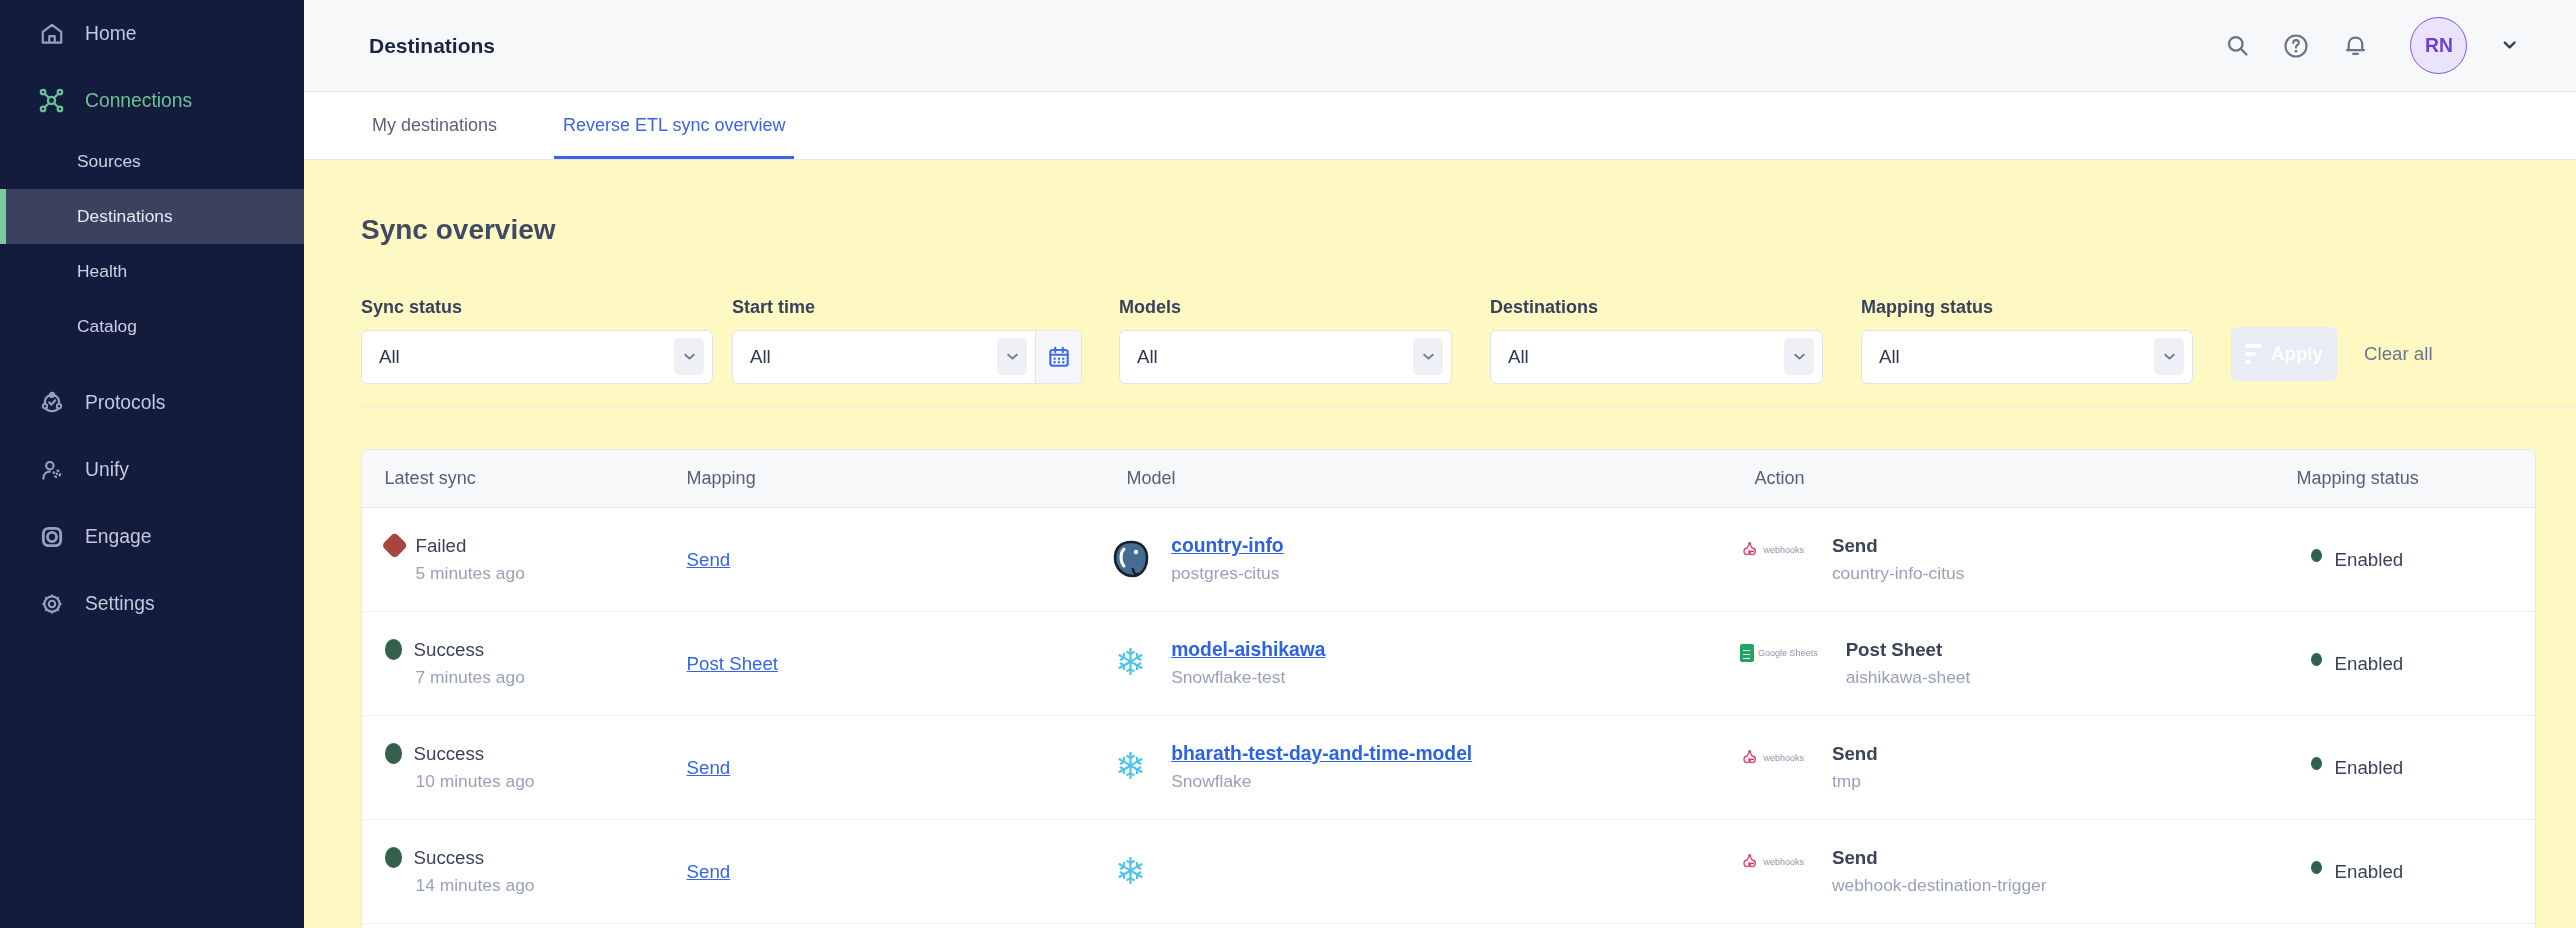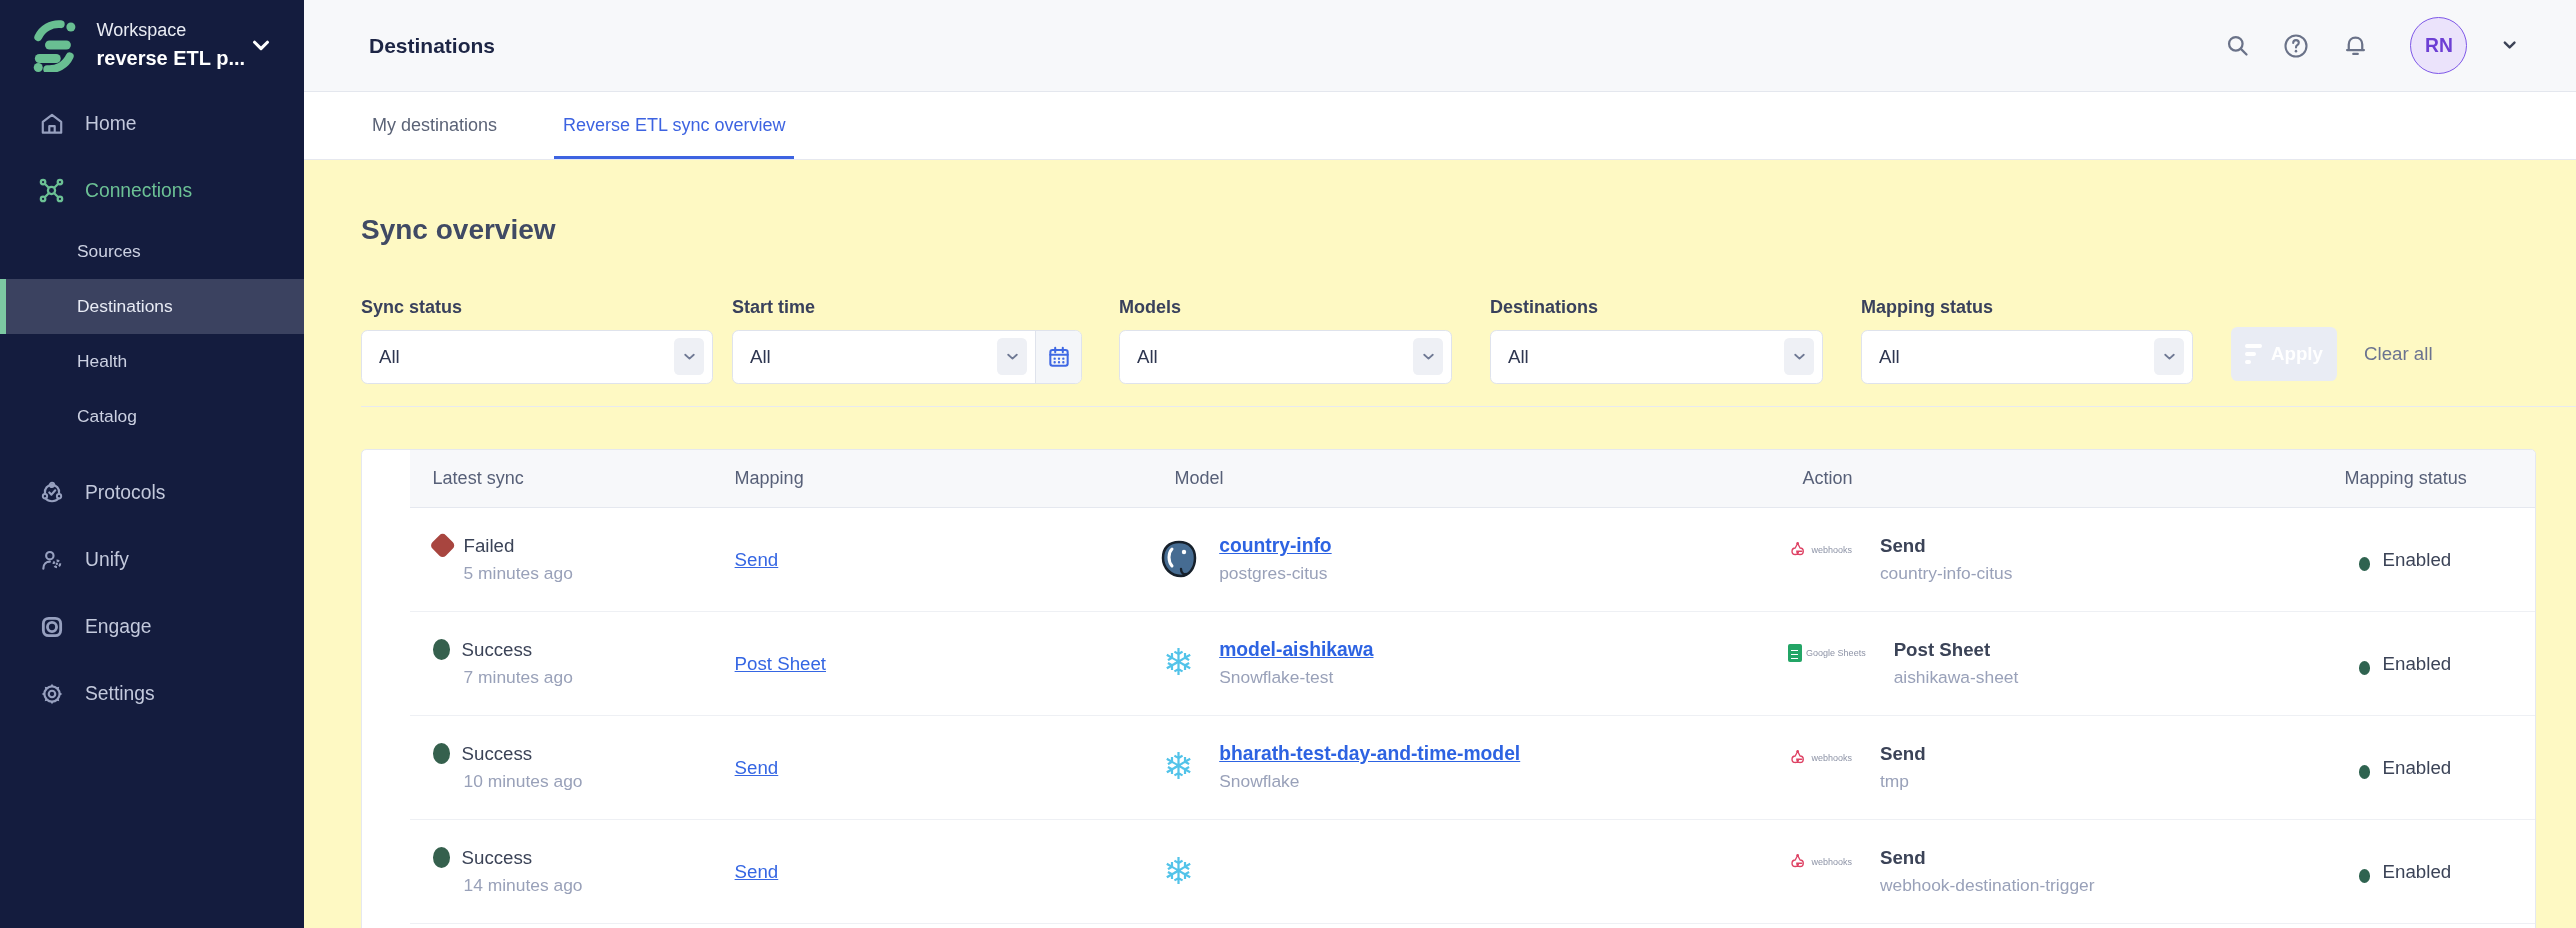--- a/index.html
+++ b/index.html
@@ -47,68 +47,51 @@
   .fvalue { font-size:18.7px; color:#2e3650; }
   .chev-pill { margin-left:auto; margin-right:7.7px; width:30px; height:37px; border-radius:5.2px; background:#eef0f5; display:flex; align-items:center; justify-content:center; color:#6f7994; flex:0 0 auto; }
   .cal-seg { width:46px; height:100%; margin-right:0; background:#f4f6f9; border-left:1.3px solid #dfe3ec; display:flex; align-items:center; justify-content:center; flex:0 0 auto; cursor:pointer; }
   .apply-btn { position:absolute; left:1870px; top:30px; width:106px; height:54px; border-radius:6.4px; background:#e9ecf4; display:flex; align-items:center; justify-content:center; gap:9px; color:#ffffff; font-size:18.7px; font-weight:bold; cursor:pointer; }
   .filter-ico { display:flex; flex-direction:column; gap:3.9px; align-items:flex-start; }
   .filter-ico i { display:block; height:3.9px; border-radius:1.9px; background:#ffffff; }
   .filter-ico i:nth-child(1){ width:17px; } .filter-ico i:nth-child(2){ width:11px; } .filter-ico i:nth-child(3){ width:5.8px; }
   .clear-all { position:absolute; left:2003px; top:46px; font-size:18.7px; color:#6b7390; cursor:pointer; }
   .filters-divider { position:absolute; left:57px; top:246px; width:2488px; height:0.6px; background:#e8eaf0; }
 
-  .table { position:absolute; left:57px; top:289px; width:2175px; height:480px; border:0.6px solid #e5e8ef; border-radius:5.2px 5.2px 0 0; overflow:hidden; background:#ffffff;padding-left:48px; }
+  .table { position:absolute; left:57px; top:289px; width:2175px; height:480px; border:0.6px solid #e5e8ef; border-radius:5.2px 5.2px 0 0; overflow:hidden; background:#ffffff; }
   .thead { height:58px; background:#f7f8fa; border-bottom:0.6px solid #e5e8ef; display:grid; grid-template-columns:302px 424px 629px 571px auto; padding-left:22.6px; align-items:center; font-size:18px; color:#576078; }
   .thead .h3 { padding-left:16px; } .thead .h4 { padding-left:15px; } .thead .h5 { margin-left:-14px; }
   .trow { height:104px; display:grid; grid-template-columns:302px 424px 629px 571px auto; padding-left:22.6px; align-items:center; border-bottom:0.6px solid #eef0f4; background:#ffffff; }
   .statline { display:flex; align-items:center; gap:11.6px; font-size:18.7px; color:#3b4357; }
   .diamond { width:19.3px; height:19.3px; border-radius:4.5px; background:#a8453f; transform:rotate(45deg); flex:0 0 auto; }
   .dot-success { width:17.4px; height:21px; border-radius:50%; background:#35604d; flex:0 0 auto; }
   .timeline { margin-top:6.4px; padding-left:31px; font-size:17.4px; color:#99a1b9; }
   .maplink { font-size:18.7px; color:#3566e3; text-decoration:underline; cursor:pointer; }
   .c-model { display:flex; align-items:center; gap:20.6px; }
   .model-ico { width:40px; height:40px; flex:0 0 auto; display:flex; align-items:center; justify-content:center; }
   .snow { font-size:37px; line-height:40px; color:#52c3e9; }
   .model-title { font-size:19.3px; font-weight:bold; color:#2d63e2; text-decoration:underline; cursor:pointer; }
   .model-sub { font-size:17.4px; color:#99a1b9; margin-top:5.8px; }
   .c-action { display:flex; align-items:flex-start; gap:28px; }
   .mini { display:flex; align-items:center; gap:4.5px; margin-top:5.2px; flex:0 0 auto; }
   .mini-label { font-size:9px; color:#8d93a6; }
   .act-title { font-size:18.7px; font-weight:bold; color:#3b4357; }
   .act-sub { font-size:17.4px; color:#99a1b9; margin-top:5.8px; }
-  .c-mapstat { display:flex; align-items:flex-end; gap:13px; font-size:18.7px; color:#3b4357; }
+  .c-mapstat { display:flex; align-items:flex-start; gap:13px; font-size:18.7px; color:#3b4357; }
   .dot-en { width:11px; height:13.5px; border-radius:50%; background:#2f6350; flex:0 0 auto; }
   .sheets-ico { width:14px; height:18px; background:#23a566; border-radius:1.9px; position:relative; }
   .sheets-ico::after { content:""; position:absolute; left:3.2px; top:5.8px; right:3.2px; bottom:3.9px; background:
     linear-gradient(#fff,#fff) 0 0/100% 1.3px no-repeat,
     linear-gradient(#fff,#fff) 0 3.9px/100% 1.3px no-repeat,
     linear-gradient(#fff,#fff) 0 7.7px/100% 1.3px no-repeat; }
 </style>
 </head>
 <body>
 
 <div class="sidebar">
-  <div class="workspace">
-    <svg class="ws-logo" viewBox="0 0 48 48" fill="none">
-      <path d="M10 17 A20 20 0 0 1 30 5.5" stroke="#69bf92" stroke-width="7" stroke-linecap="round"></path>
-      <circle cx="39" cy="8" r="4" fill="#69bf92"></circle>
-      <rect x="16" y="20" width="23" height="8" rx="4" fill="#69bf92"></rect>
-      <rect x="7" y="32" width="23" height="8" rx="4" fill="#69bf92"></rect>
-      <circle cx="10" cy="44" r="4" fill="#69bf92"></circle>
-      <path d="M18 45.5 A20 20 0 0 0 38 34" stroke="#69bf92" stroke-width="7" stroke-linecap="round"></path>
-    </svg>
-    <div class="ws-text">
-      <span class="ws-label">Workspace</span>
-      <span class="ws-name">reverse ETL p...</span>
-    </div>
-    <svg class="ws-chev" width="22" height="22" viewBox="0 0 24 24" fill="none">
-      <path d="M5 9 L12 16 L19 9" stroke="#ffffff" stroke-width="3.4" stroke-linecap="round" stroke-linejoin="round"></path>
-    </svg>
-  </div>
 
   <div class="nav-item">
     <span class="nav-ico">
       <svg width="26" height="26" viewBox="0 0 24 24" fill="none">
           <path d="M3.5 10 L12 3.5 L20.5 10 V20 H3.5 Z M9.5 20 V14 H14.5 V20" stroke="currentColor" stroke-width="2" stroke-linejoin="round"></path>
         </svg>
     </span>
     <span>Home</span>
   </div>
 

